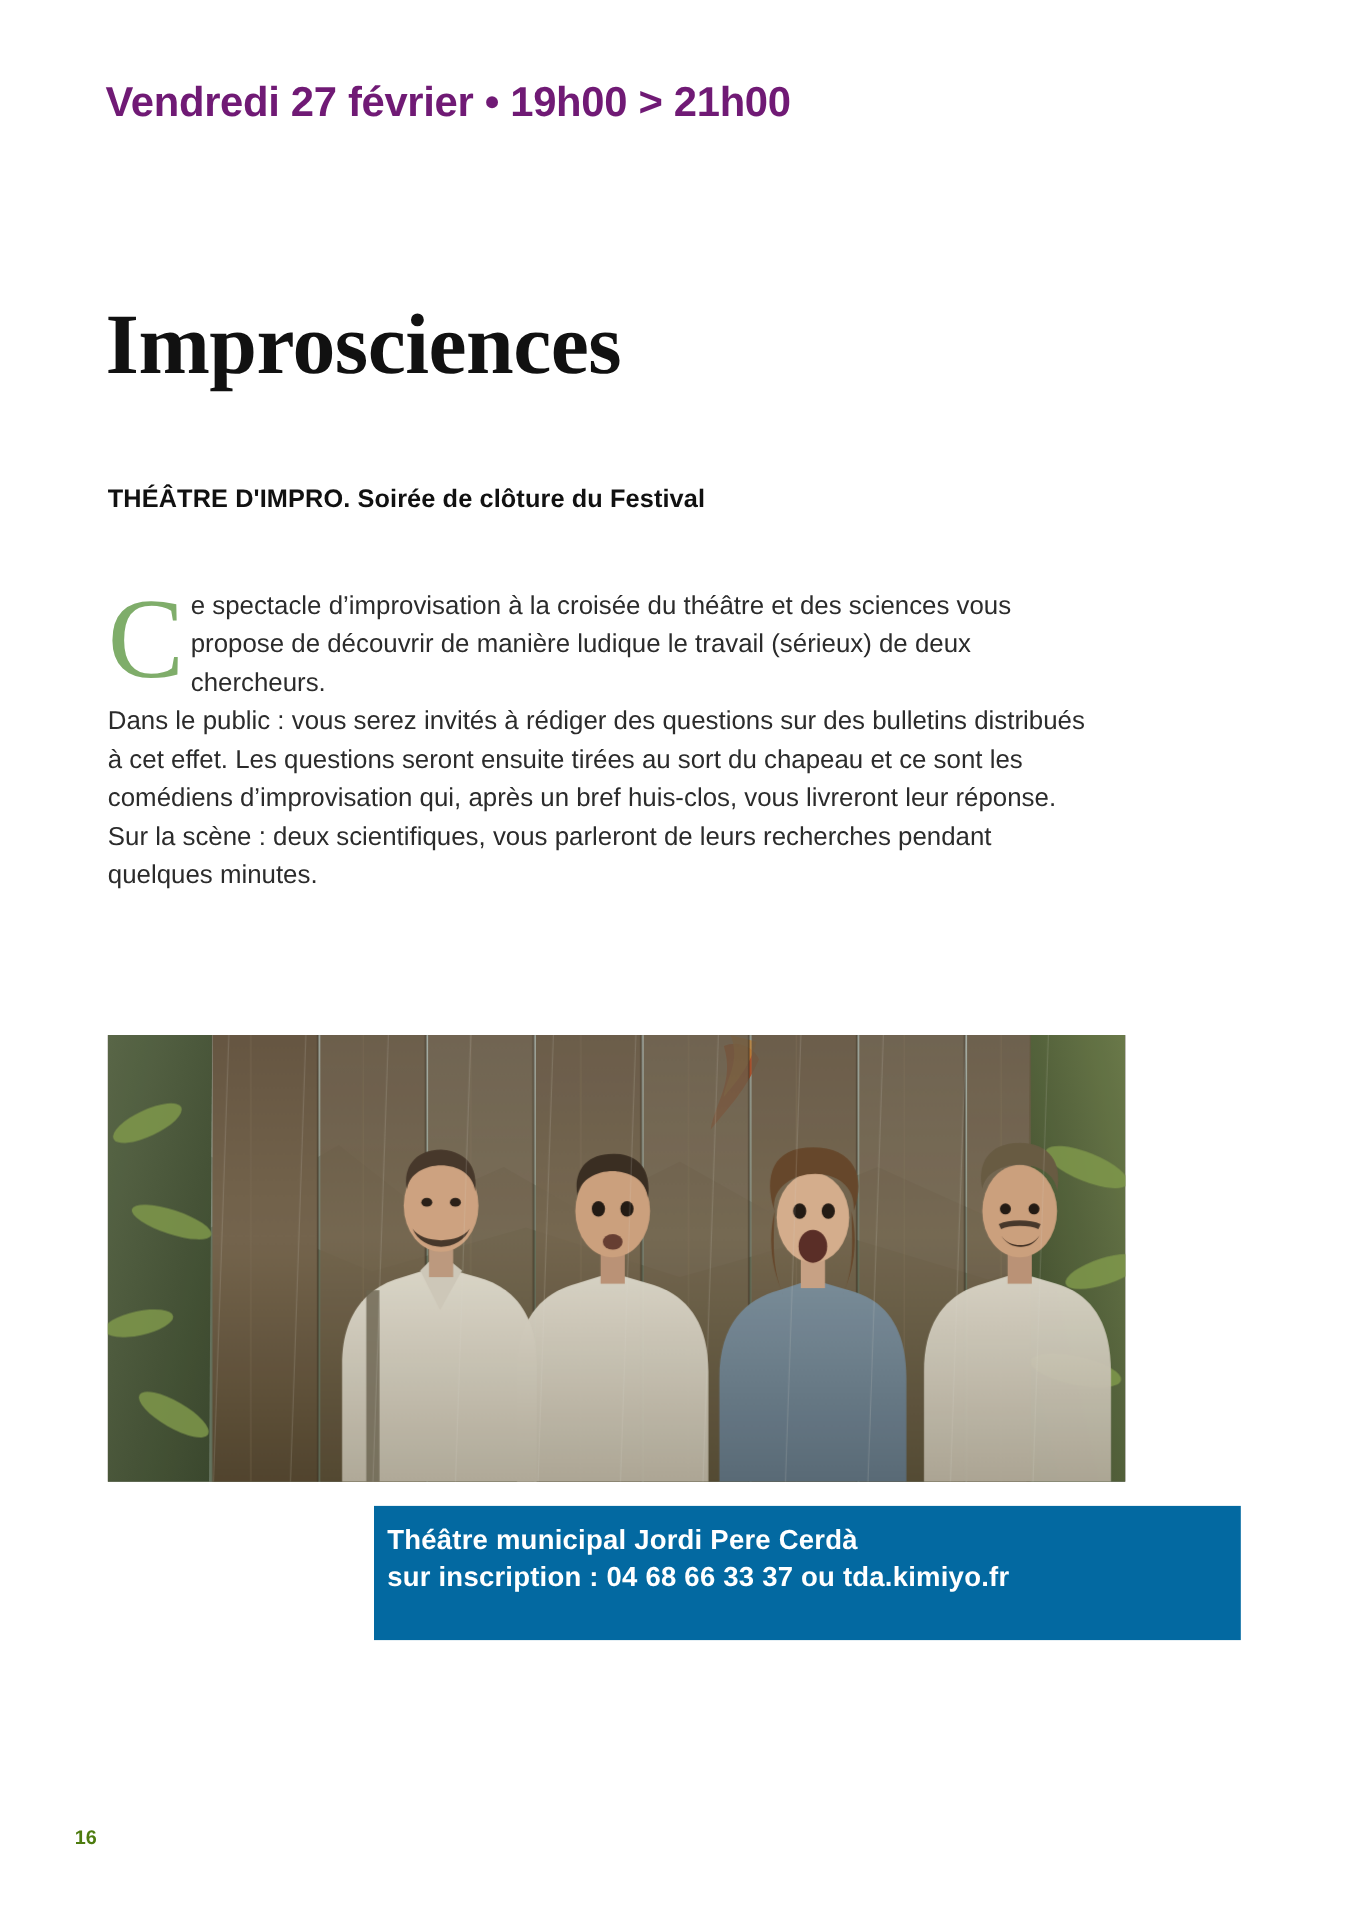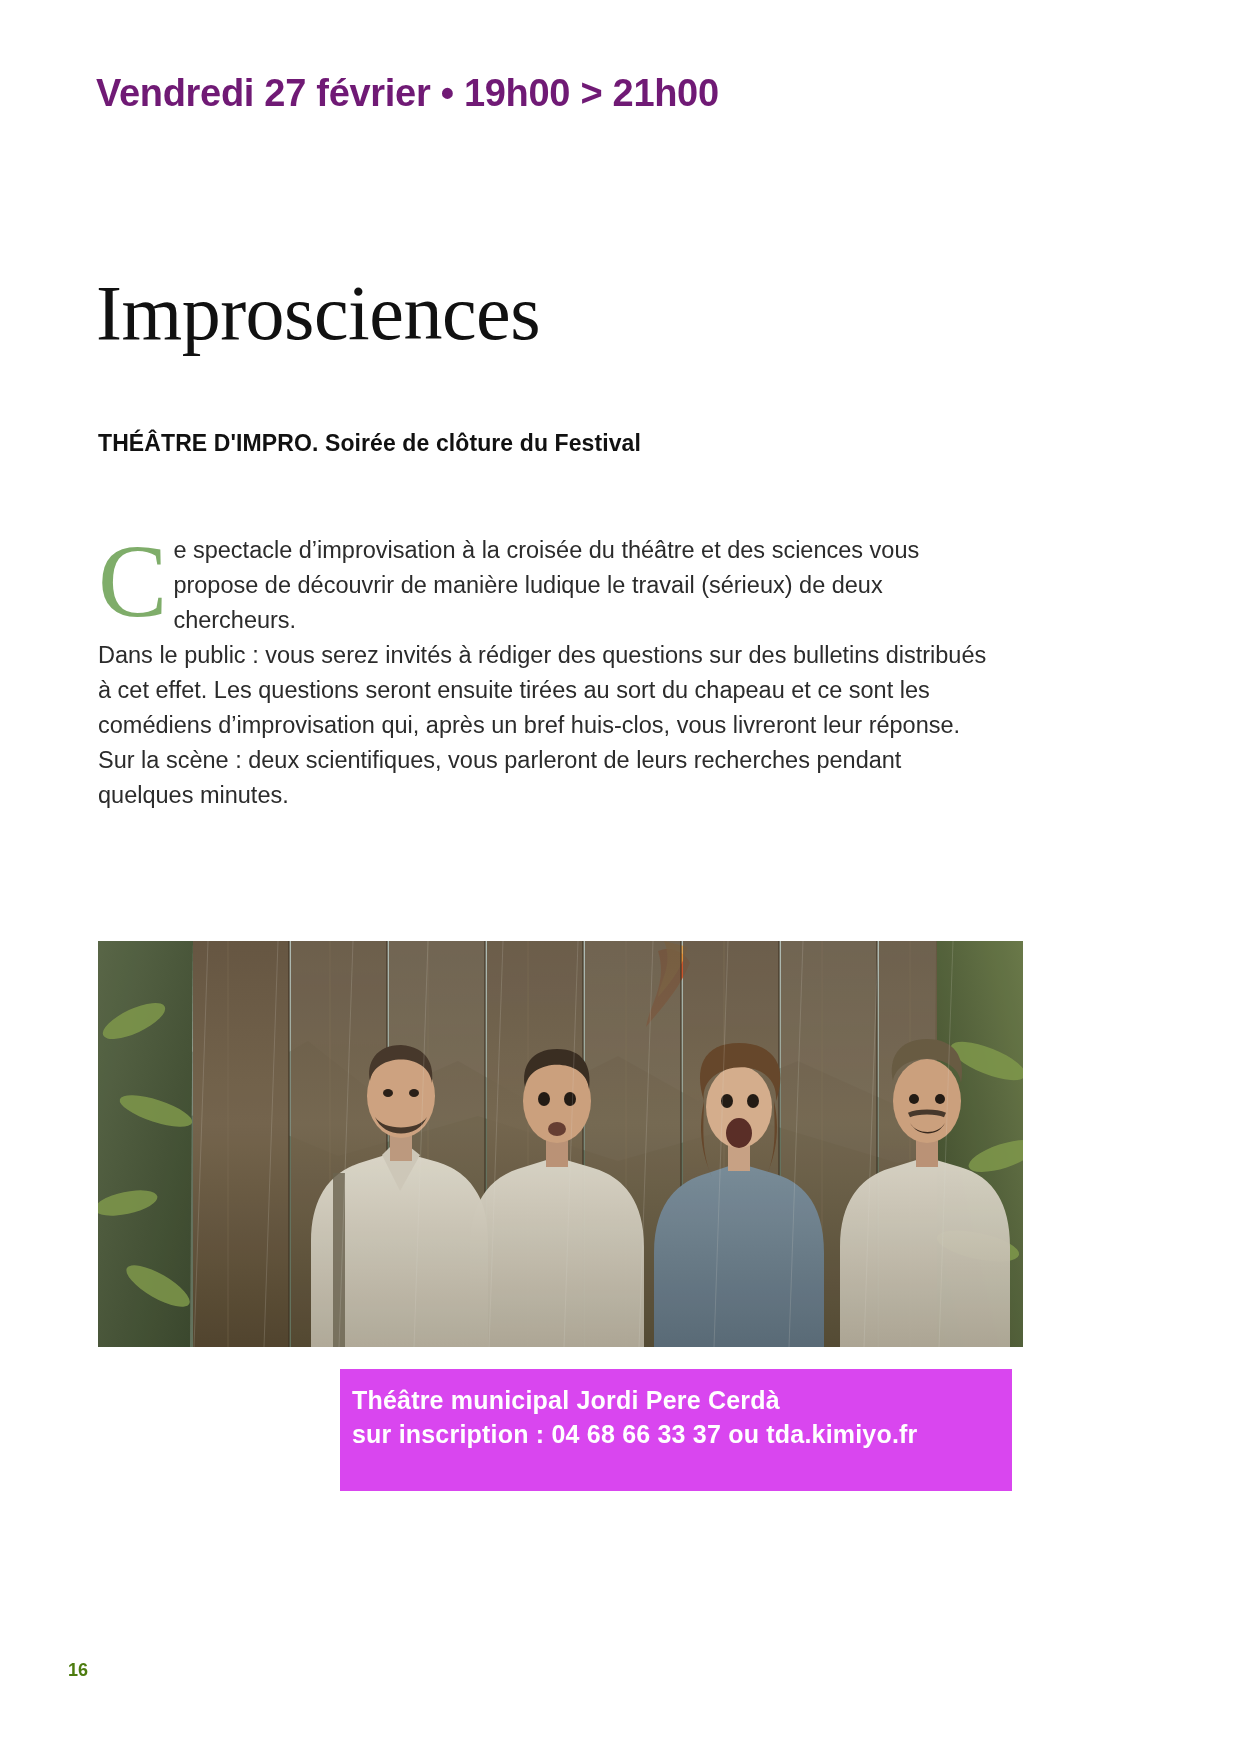--- a/index.html
+++ b/index.html
@@ -36,30 +36,30 @@
 
   
   .doc-title {
     position: absolute;
     left: 96px;
     top: 222px;
     width: 1040px;
     font-family: "Liberation Serif", serif;
     font-size: 78px;
     line-height: 1;
-    font-weight: 400;
+    font-weight: 700;
     color: #111111;
     letter-spacing: -0.5px;
   }
 
   
   .kicker {
     position: absolute;
     left: 98px;
-    top: 430px;
+    top: 440px;
     width: 1040px;
     font-size: 23px;
     font-weight: bold;
     color: #111111;
     letter-spacing: 0.1px;
   }
 
   
   .body-copy {
     position: absolute;
@@ -99,23 +99,23 @@
   }
   .photo svg {
     display: block;
   }
 
   
   .infobox {
     position: absolute;
     left: 340px;
     top: 1369px;
-    width: 672px;
+    width: 788px;
     height: 122px;
-    background: #d946ef;
+    background: #0369a1;
     color: #ffffff;
     padding: 14px 0 0 12px;
     box-sizing: border-box;
   }
   .infobox div {
     font-size: 25px;
     font-weight: bold;
     line-height: 34px;
     letter-spacing: 0.2px;
   }

